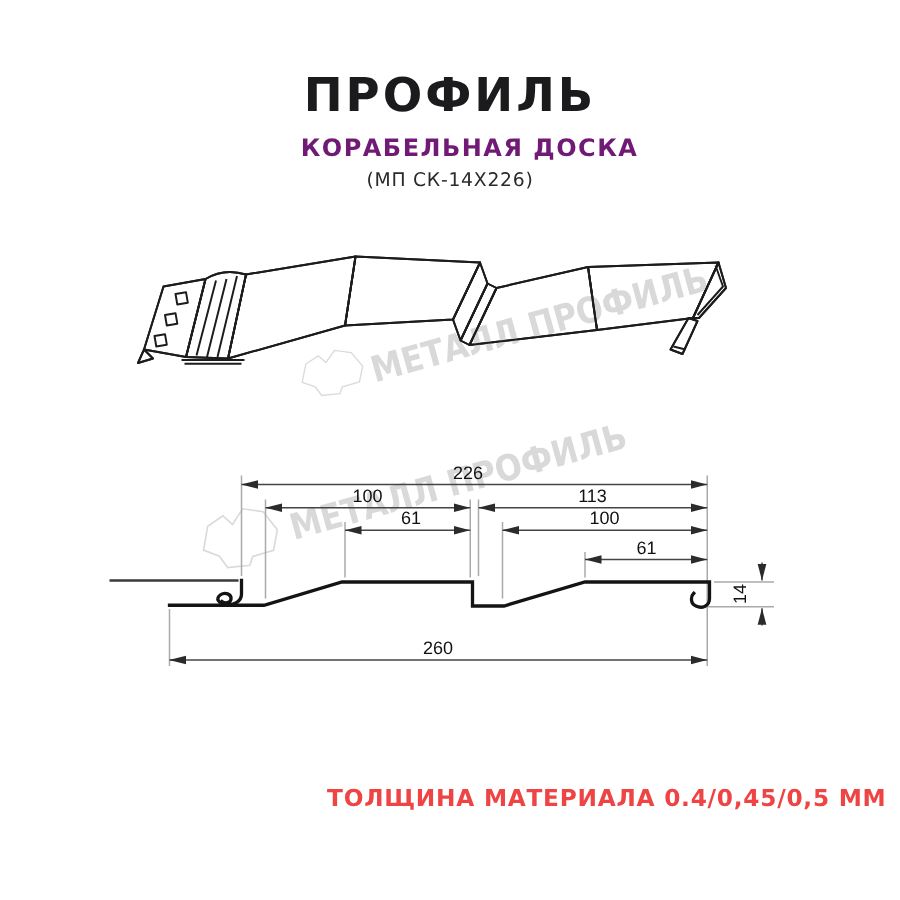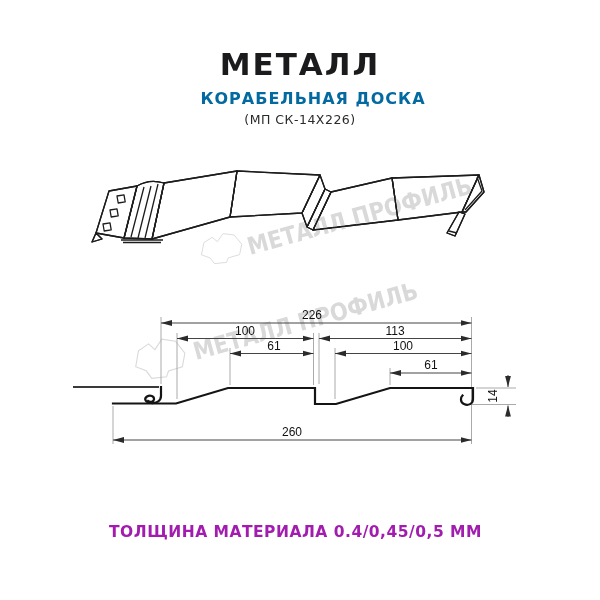--- a/index.html
+++ b/index.html
@@ -1,41 +1,41 @@
 <!DOCTYPE html>
 <html><head>
 <meta charset="utf-8">
 <style>
   html,body{margin:0;padding:0;background:#fff;}
   .canvas{position:relative;width:600px;height:600px;background:#fff;overflow:hidden;
           font-family:"DejaVu Sans",sans-serif;color:#1d1d1f;}
   .hdr{position:absolute;top:46px;left:0;width:600px;text-align:center;}
   .hdr h1{margin:0;font-size:31px;font-weight:bold;letter-spacing:2px;color:#1b1b1d;}
-  .hdr .sub{margin-top:7px;font-size:16px;font-weight:bold;letter-spacing:1px;color:#0369a1;padding-left:26px;}
+  .hdr .sub{margin-top:7px;font-size:16px;font-weight:bold;letter-spacing:1px;color:#701a75;padding-left:26px;}
   .hdr .code{margin-top:4px;font-size:12.5px;font-weight:normal;letter-spacing:.5px;color:#2a2a2a;}
-  .ftr{position:absolute;top:523px;left:0;width:591px;text-align:center;
-       font-size:15.5px;font-weight:bold;letter-spacing:.5px;color:#a21caf;}
+  .ftr{position:absolute;top:523px;left:0;width:591px;text-align:right;
+       font-size:15.5px;font-weight:bold;letter-spacing:.5px;color:#ef4444;}
   svg{position:absolute;left:0;top:0;}
   .face{fill:#ffffff;stroke:#1c1c1c;stroke-width:1.3;stroke-linejoin:round;}
   .oline{fill:none;stroke:#1c1c1c;stroke-width:1.3;stroke-linejoin:round;}
   .wm{fill:none;stroke:#dadada;stroke-width:2;}
   .wmtext{fill:#d9d9d9;font-family:"DejaVu Sans",sans-serif;font-weight:bold;font-size:24px;}
   .prof{fill:none;stroke:#141414;stroke-width:2.2;stroke-linejoin:miter;stroke-linecap:square;}
   .thin{stroke:#3a3a3a;stroke-width:1.8;}
   .ext{stroke:#aaaaaa;stroke-width:1;}
   .dim{stroke:#444444;stroke-width:1;}
   .dimtxt{fill:#111;font-family:"Liberation Sans",sans-serif;font-size:12px;text-anchor:middle;}
 </style>
 </head>
 <body>
 
 <div class="canvas">
 
   <div class="hdr">
-    <h1>МЕТАЛЛ</h1>
+    <h1>ПРОФИЛЬ</h1>
     <div class="sub">КОРАБЕЛЬНАЯ ДОСКА</div>
     <div class="code">(МП СК-14Х226)</div>
   </div>
 
   <svg width="600" height="600" viewBox="0 0 600 600">
     <defs>
       <marker id="ah" markerWidth="11" markerHeight="7" refX="11" refY="3.5" orient="auto-start-reverse">
         <path d="M11,3.5 L0,0.6 L0,6.4 Z" fill="#2b2b2b"></path>
       </marker>
       <path id="mplogo" d="M4,46 L13,18 L33,8 L43,20 L58,3 L82,10 L96,34 L88,58 L62,62 L57,72 L30,71 L22,56 Z"></path>

